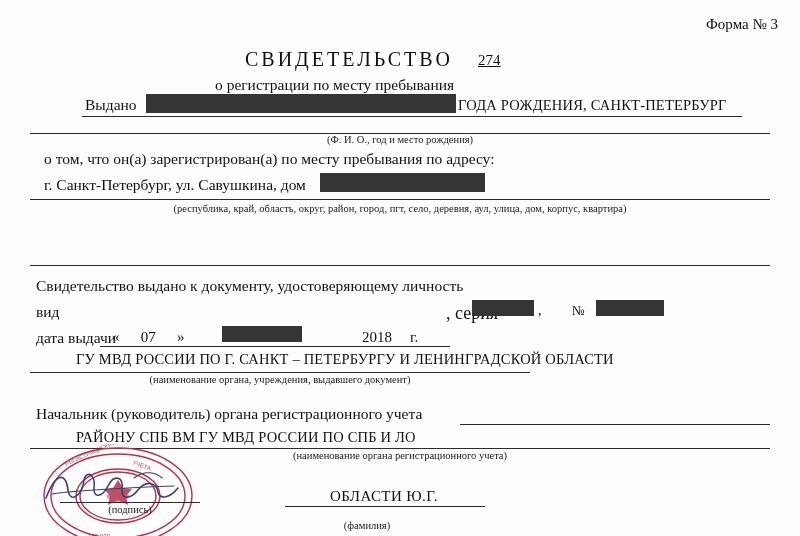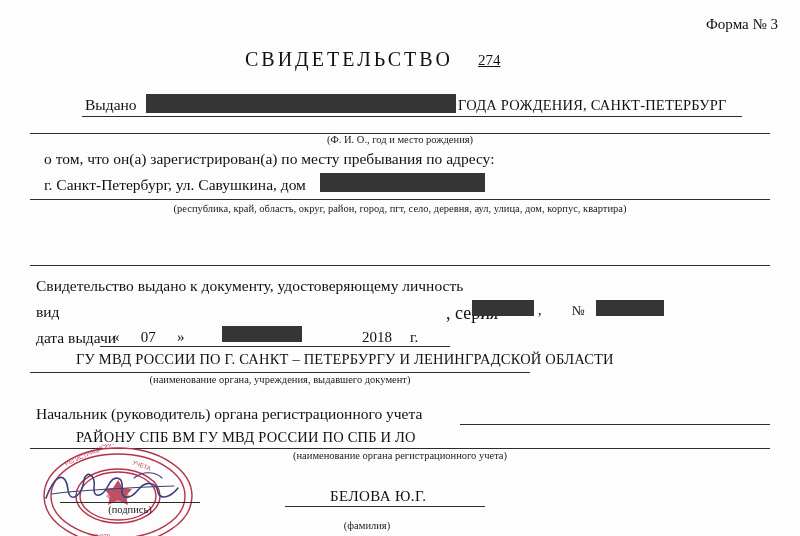--- a/index.html
+++ b/index.html
@@ -128,20 +128,21 @@
 </style>
 </head>
 <body>
 
 <div class="page">
 
   <div class="abs" id="form-no">Форма № 3</div>
 
   <div class="abs" id="cert-title">СВИДЕТЕЛЬСТВО</div>
   <div class="abs" id="cert-number">274</div>
+  <div class="abs" id="cert-subtitle">о регистрации по месту пребывания</div>
 
   <div class="abs txt" id="issued-label">Выдано</div>
   <div class="abs redact" id="issued-redact"></div>
   <div class="abs txt" id="issued-value">ГОДА РОЖДЕНИЯ, САНКТ-ПЕТЕРБУРГ</div>
   <div class="abs line" id="issued-rule"></div>
   <div class="abs line" id="issued-rule2"></div>
   <div class="abs caption" id="fio-caption">(Ф. И. О., год и место рождения)</div>
 
   <div class="abs txt" id="reg-sentence">о том, что он(а) зарегистрирован(а) по месту пребывания по адресу:</div>
   <div class="abs txt" id="addr-text">г. Санкт-Петербург, ул. Савушкина, дом</div>
@@ -206,17 +207,17 @@
       <g stroke="#3a3f7a" fill="none" stroke-width="1.6" stroke-linecap="round">
         <path d="M8 32 C 18 6, 28 6, 30 24 C 32 38, 44 30, 46 14 C 48 4, 58 8, 56 22 C 55 32, 64 32, 70 20 C 76 8, 86 10, 84 24 C 83 33, 92 34, 100 24 C 108 14, 118 16, 120 26 C 122 34, 132 32, 140 22"></path>
         <path d="M14 28 C 40 24, 80 22, 136 20" stroke-width="1.1"></path>
         <path d="M96 12 C 106 4, 118 6, 124 12" stroke-width="1.1"></path>
       </g>
     </svg>
   </div>
   <div class="abs line" id="sig-rule"></div>
   <div class="abs caption" id="sig-caption">(подпись)</div>
 
-  <div class="abs" id="fam-name">БЕЛОВА Ю.Г.</div>
+  <div class="abs" id="fam-name">ОБЛАСТИ Ю.Г.</div>
   <div class="abs line" id="fam-rule"></div>
   <div class="abs caption" id="fam-caption">(фамилия)</div>
 
 </div>
 
 </body></html>

